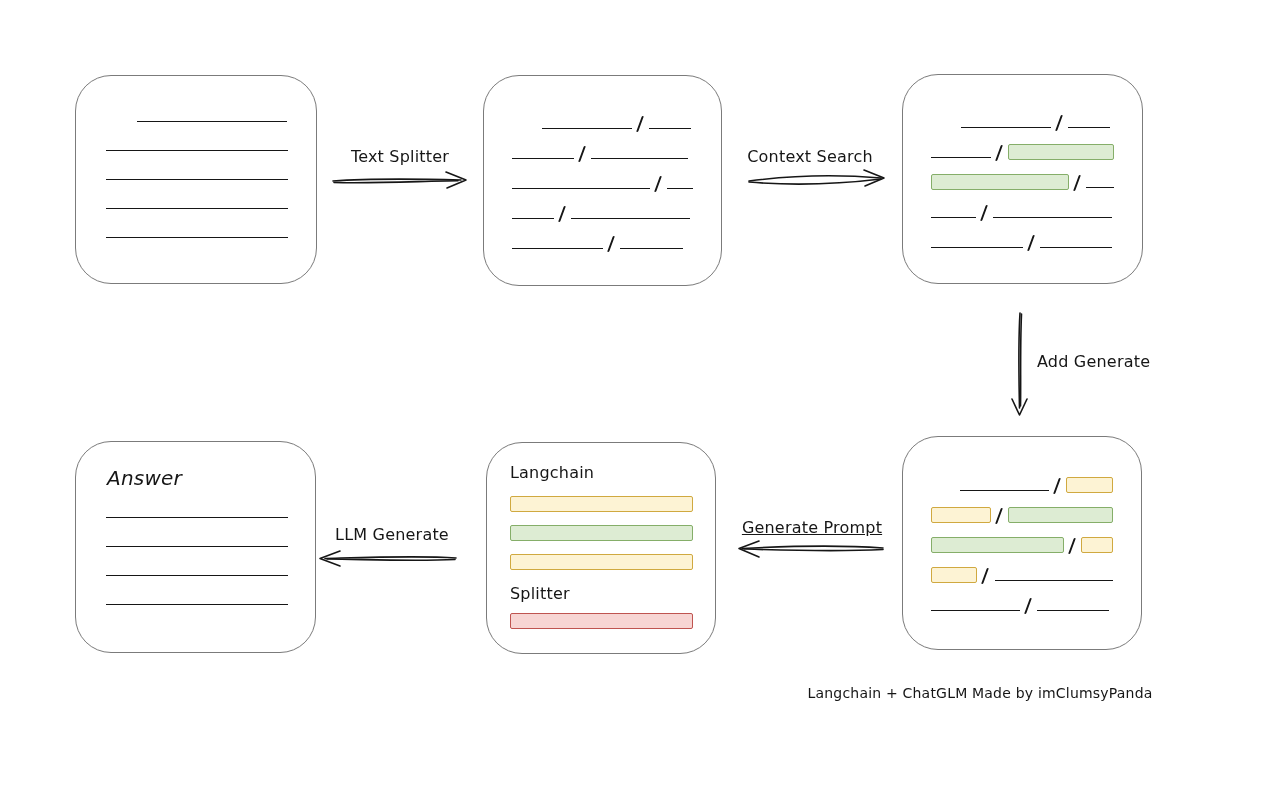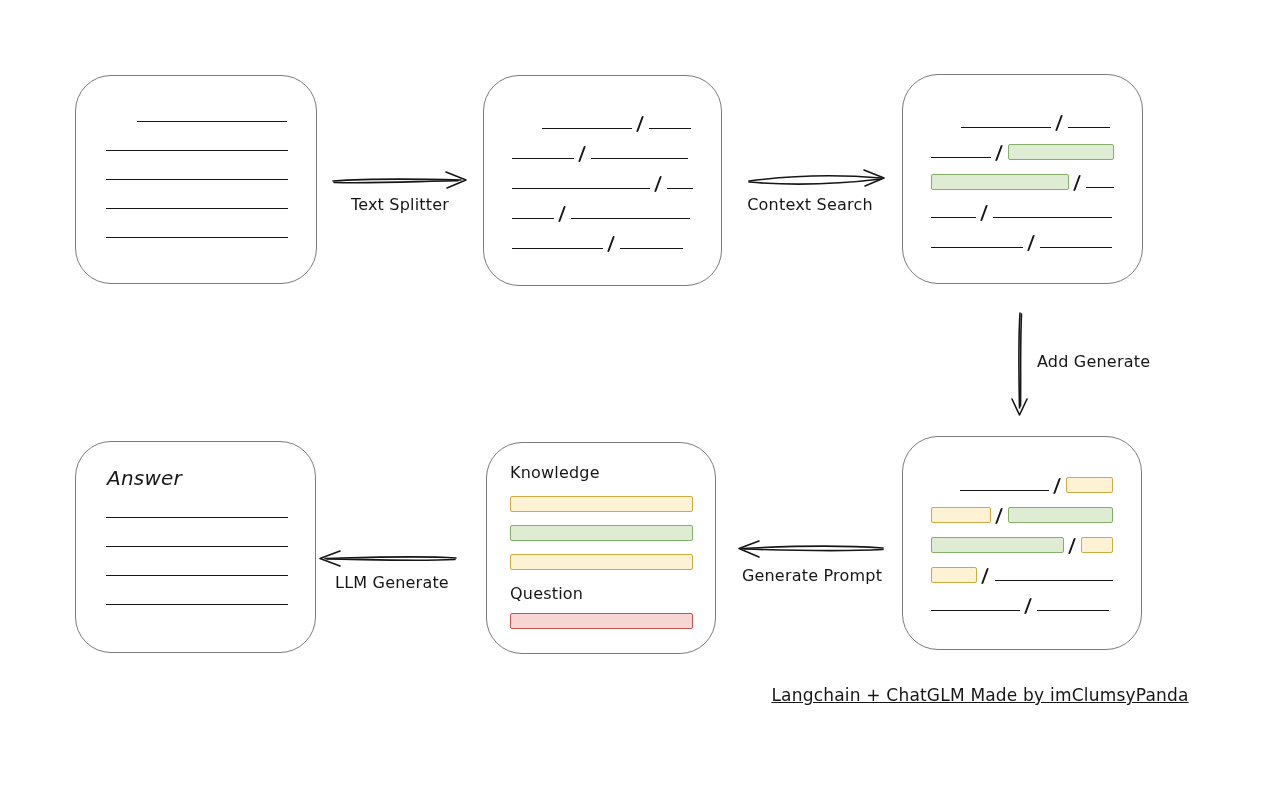--- a/index.html
+++ b/index.html
@@ -45,22 +45,22 @@
   .qlabel{margin-top:12px;}
   .qbars .bar{margin-top:7px;}
   .bar-yellow{background:var(--yellow-fill);border:1.5px solid var(--yellow-border);}
   .bar-green{background:var(--green-fill);border:1.5px solid var(--green-border);}
   .bar-red{background:var(--red-fill);border:1.5px solid var(--red-border);}
   
   .answer-label{position:absolute;left:31px;top:24px;font-size:20px;letter-spacing:.2px;font-style:italic;}
   .answer-lines{position:absolute;left:30px;top:47px;}
   
   .lbl{position:absolute;font-size:16px;letter-spacing:.2px;white-space:nowrap;color:var(--ink);}
-  .center{transform:translateX(-50%);margin-top:48px;}
-  .caption{position:absolute;font-size:17px;letter-spacing:.2px;white-space:nowrap;transform:translateX(-50%);text-decoration:underline;}
+  .center{transform:translateX(-50%);}
+  .caption{position:absolute;font-size:14px;letter-spacing:.2px;white-space:nowrap;transform:translateX(-50%);}
   svg.arrows{position:absolute;left:0;top:0;pointer-events:none;}
   svg.arrows path{stroke:var(--ink);stroke-width:1.6;fill:none;stroke-linecap:round;stroke-linejoin:round;}
 </style>
 </head>
 <body>
 
 <div class="canvas">
 
   <div class="box" style="left:75px;top:75px;width:242px;height:209px;">
     <div class="dlines">
@@ -160,27 +160,27 @@
         <div class="srow">
           <div class="seg-ln" style="width: 89px;"></div>
           <div class="slash"></div>
           <div class="seg-ln" style="width: 72px;"></div>
         </div>
       </div>
   </div>
 
   <div class="box" style="left:486px;top:442px;width:230px;height:212px;">
     <div class="prompt-inner">
-      <div class="prompt-label">Knowledge</div>
+      <div class="prompt-label">Langchain</div>
       <div class="kbars">
           <div class="bar bar-yellow"></div>
           <div class="bar bar-green"></div>
           <div class="bar bar-yellow"></div>
         </div>
-      <div class="prompt-label qlabel">Question</div>
+      <div class="prompt-label qlabel">Splitter</div>
       <div class="qbars">
           <div class="bar bar-red"></div>
         </div>
     </div>
   </div>
 
   <div class="box" style="left:75px;top:441px;width:241px;height:212px;">
     <div class="answer-label">Answer</div>
     <div class="answer-lines">
         <div class="dline" style="width: 182px; margin-left: 0px;"></div>
@@ -214,18 +214,18 @@
     <g>
       <path d="M456,558 C420,555.5 380,557 325,558.5"></path>
       <path d="M455,559.5 C415,561.5 370,559.5 327,559"></path>
       <path d="M340,551 L320,558.5 L340,566"></path>
     </g>
   </svg>
 
   <div class="lbl center" style="left:400px;top:147px;">Text Splitter</div>
   <div class="lbl center" style="left:810px;top:147px;">Context Search</div>
   <div class="lbl" style="left:1037px;top:352px;">Add Generate</div>
-  <div class="lbl center" style="left:812px;top:518px;">Generate Prompt</div>
+  <div class="lbl center" style="left:812px;top:518px;text-decoration:underline;">Generate Prompt</div>
   <div class="lbl center" style="left:392px;top:525px;">LLM Generate</div>
 
   <div class="caption" style="left:980px;top:685px;">Langchain + ChatGLM Made by imClumsyPanda</div>
 
 </div>
 
 </body></html>

